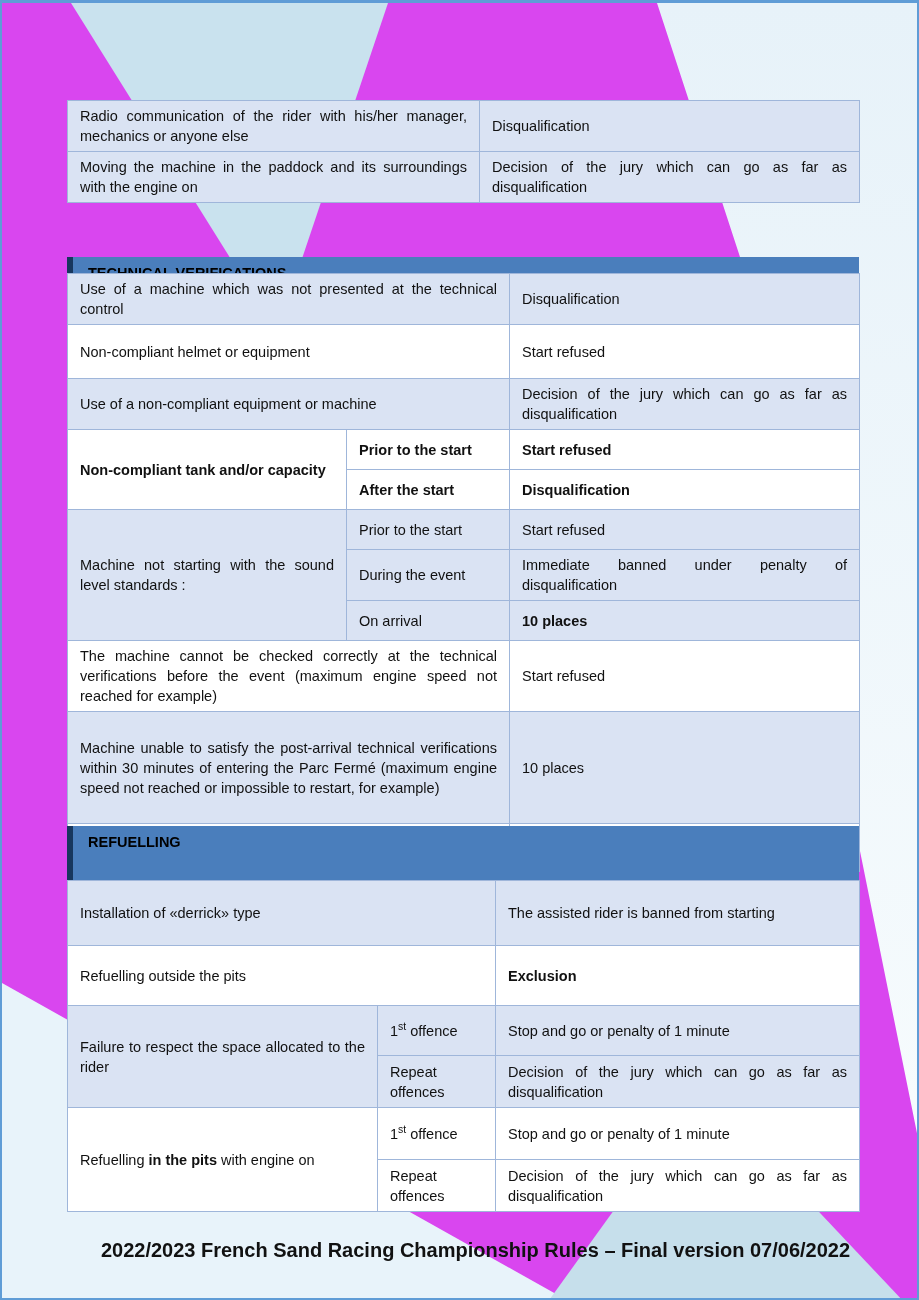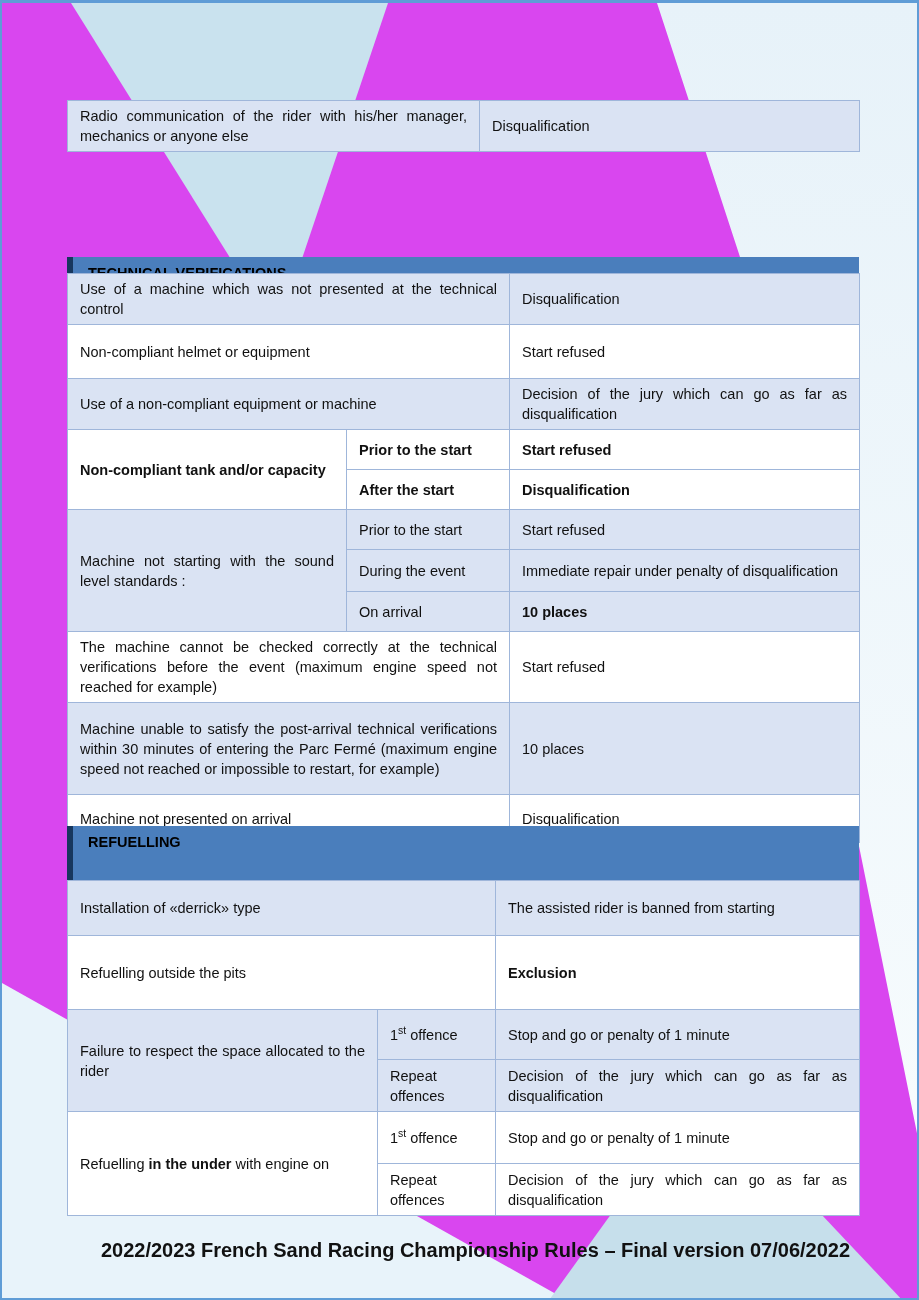--- a/index.html
+++ b/index.html
@@ -75,20 +75,24 @@
   <table class="tbl t1">
     <colgroup>
         <col style="width:412px">
         <col style="width:380px">
       </colgroup>
     <tbody>
         <tr class="lb" style="height:51px">
       <td>Radio communication of the rider with his/her manager, mechanics or anyone else</td>
       <td>Disqualification</td>
     </tr>
+    <tr class="lb" style="height:44px">
+      <td>Moving the machine in the paddock and its surroundings with the engine on</td>
+      <td>Decision of the jury which can go as far as disqualification</td>
+    </tr>
   </tbody>
     </table>
 
   <div class="section-header h-tech">
     <span>TECHNICAL VERIFICATIONS</span>
   </div>
 
   <table class="tbl t2">
     <colgroup>
         <col style="width:279px">
@@ -119,32 +123,32 @@
       <td class="b">Disqualification</td>
     </tr>
 
     <tr class="lb" style="height:40px">
       <td rowspan="3">Machine not starting with the sound level standards :</td>
       <td>Prior to the start</td>
       <td>Start refused</td>
     </tr>
     <tr class="lb" style="height:42px">
       <td>During the event</td>
-      <td>Immediate repair under penalty of disqualification</td>
+      <td>Immediate banned under penalty of disqualification</td>
     </tr>
     <tr class="lb" style="height:40px">
       <td>On arrival</td>
       <td class="b">10 places</td>
     </tr>
 
     <tr class="wh" style="height:68px">
       <td colspan="2">The machine cannot be checked correctly at the technical verifications before the event (maximum engine speed not reached for example)</td>
       <td>Start refused</td>
     </tr>
-    <tr class="lb" style="height:92px">
+    <tr class="lb" style="height:112px">
       <td colspan="2">Machine unable to satisfy the post-arrival technical verifications within 30 minutes of entering the Parc Fermé (maximum engine speed not reached or impossible to restart, for example)</td>
       <td>10 places</td>
     </tr>
     <tr class="wh" style="height:48px">
       <td colspan="2">Machine not presented on arrival</td>
       <td>Disqualification</td>
     </tr>
   </tbody>
     </table>
 
@@ -152,44 +156,44 @@
     <span>REFUELLING</span>
   </div>
 
   <table class="tbl t3">
     <colgroup>
         <col style="width:310px">
         <col style="width:118px">
         <col style="width:364px">
       </colgroup>
     <tbody>
-        <tr class="lb" style="height:55px">
+        <tr class="lb" style="height:65px">
       <td colspan="2">Installation of «derrick» type</td>
       <td>The assisted rider is banned from starting</td>
     </tr>
-    <tr class="wh" style="height:74px">
+    <tr class="wh" style="height:60px">
       <td colspan="2">Refuelling outside the pits</td>
       <td class="b">Exclusion</td>
     </tr>
 
     <tr class="lb" style="height:50px">
       <td rowspan="2">Failure to respect the space allocated to the rider</td>
       <td>
         <span>1</span><sup>st</sup><span> offence</span>
       </td>
       <td>Stop and go or penalty of 1 minute</td>
     </tr>
     <tr class="lb" style="height:52px">
       <td>Repeat offences</td>
       <td>Decision of the jury which can go as far as disqualification</td>
     </tr>
 
     <tr class="wh" style="height:52px">
       <td rowspan="2">
-        <span>Refuelling </span><span class="b">in the under</span><span> with engine on</span>
+        <span>Refuelling </span><span class="b">in the pits</span><span> with engine on</span>
       </td>
       <td>
         <span>1</span><sup>st</sup><span> offence</span>
       </td>
       <td>Stop and go or penalty of 1 minute</td>
     </tr>
     <tr class="wh" style="height:52px">
       <td>Repeat offences</td>
       <td>Decision of the jury which can go as far as disqualification</td>
     </tr>

